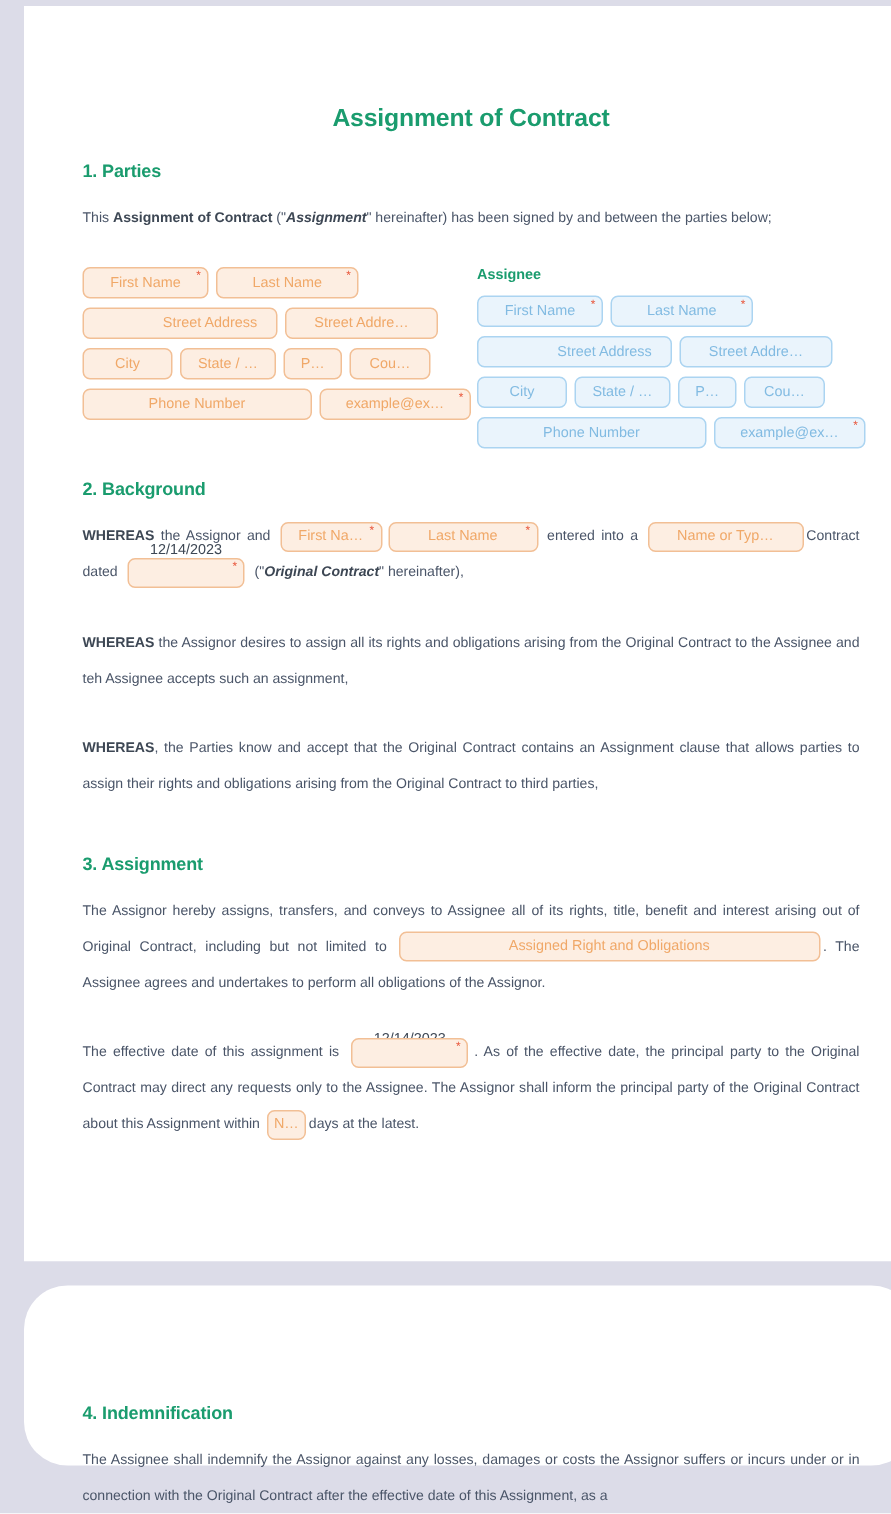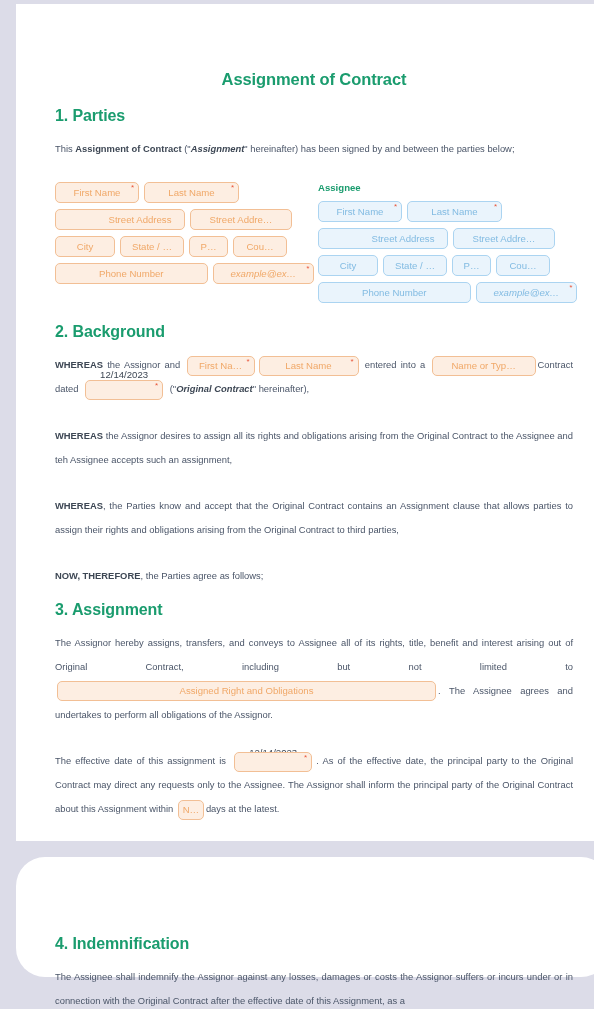--- a/index.html
+++ b/index.html
@@ -45,21 +45,21 @@
     text-align: center;
     color: #1a9c6e;
     font-size: 16.5px;
     font-weight: bold;
     margin: 0;
     padding-top: 66px;
     letter-spacing: -0.1px;
   }
   h2.section-heading {
     color: #1a9c6e;
-    font-size: 16px;
+    font-size: 12px;
     font-weight: bold;
     margin: 0;
     letter-spacing: -0.1px;
   }
   p.body-text {
     color: #4a5568;
     font-size: 9.4px;
     line-height: 24px;
     margin: 0;
     text-align: justify;
@@ -126,32 +126,32 @@
   
   .w-first   { width: 84px; }
   .w-last    { width: 95px; }
   .w-street  { width: 130px; padding-left: 40px; }
   .w-street2 { width: 102px; }
   .w-city    { width: 60px; }
   .w-state   { width: 64px; }
   .w-postal  { width: 39px; }
   .w-country { width: 54px; }
   .w-phone   { width: 155px; }
-  .w-email   { width: 103px; font-style: italic; }
+  .w-email   { width: 103px; }
   .fld.inline-fld {
     height: 20px;
     line-height: 18px;
     margin: 0 2px;
   }
   .w-in-first  { width: 68px; }
   .w-in-last   { width: 100px; }
   .w-in-name   { width: 104px; }
   .w-in-date   { width: 78px; }
   .w-in-num    { width: 26px; }
-  .w-in-rights { width: 379px; }
+  .w-in-rights { width: 281px; }
 
   
   .date-filled {
     position: relative;
     display: inline-block;
     vertical-align: middle;
     margin: 0 2px;
   }
   .date-filled .value {
     position: absolute;
@@ -260,23 +260,20 @@
       </p>
 
       <div class="gap-22"></div>
 
       <p class="body-text" style="width:518px;">
         <span class="bold">WHEREAS</span><span>, the Parties know and accept that the Original Contract contains an Assignment clause that allows parties to assign their rights and obligations arising from the Original Contract to third parties,</span>
       </p>
 
       <div class="gap-22"></div>
 
-      <p class="body-text" style="width:518px; text-align:left;">
-        <span class="bold">NOW, THEREFORE</span><span>, the Parties agree as follows;</span>
-      </p>
 
       <div style="height:13px"></div>
 
       <h2 class="section-heading">3. Assignment</h2>
       <div style="height:12px"></div>
 
       <p class="body-text" style="width:518px;">
         <span>The  Assignor  hereby  assigns,  transfers,  and  conveys  to  Assignee  all  of  its  rights,  title,  benefit  and interest      arising      out      of      Original      Contract,      including      but      not      limited to </span><span class="fld orange inline-fld w-in-rights"><span>Assigned Right and Obligations</span></span><span>.  The  Assignee  agrees  and undertakes to perform all obligations of the Assignor.</span>
       </p>
 

